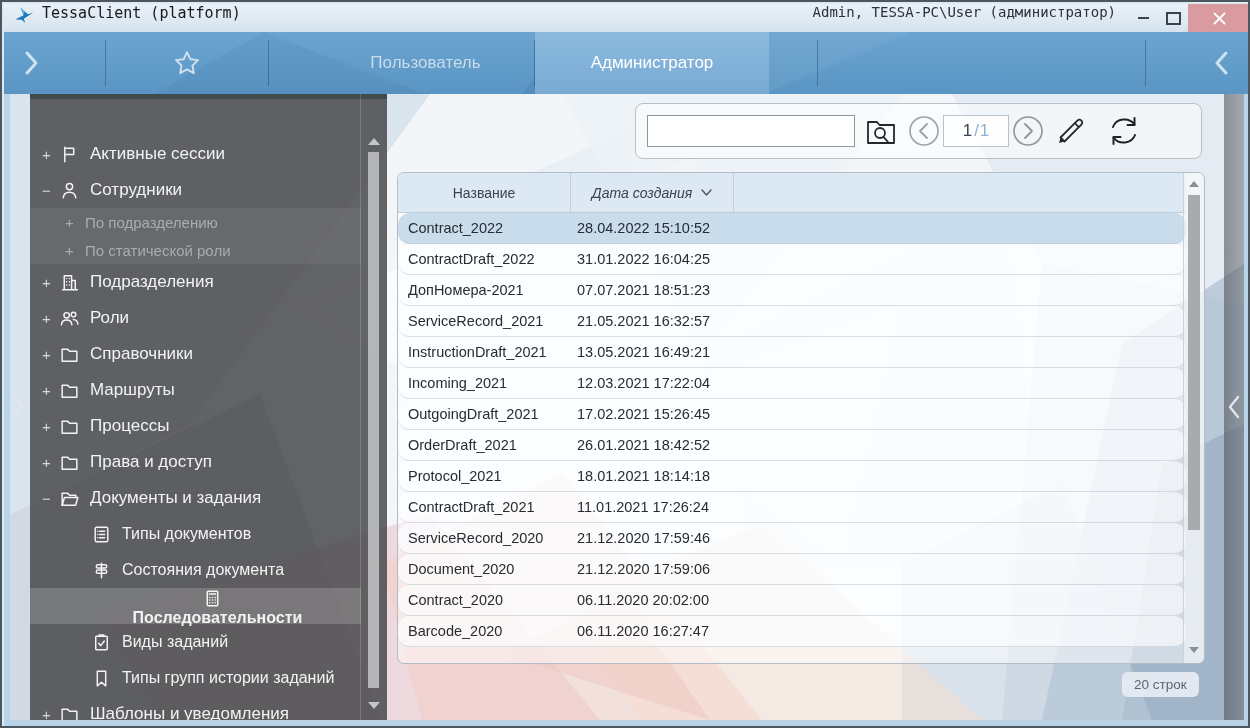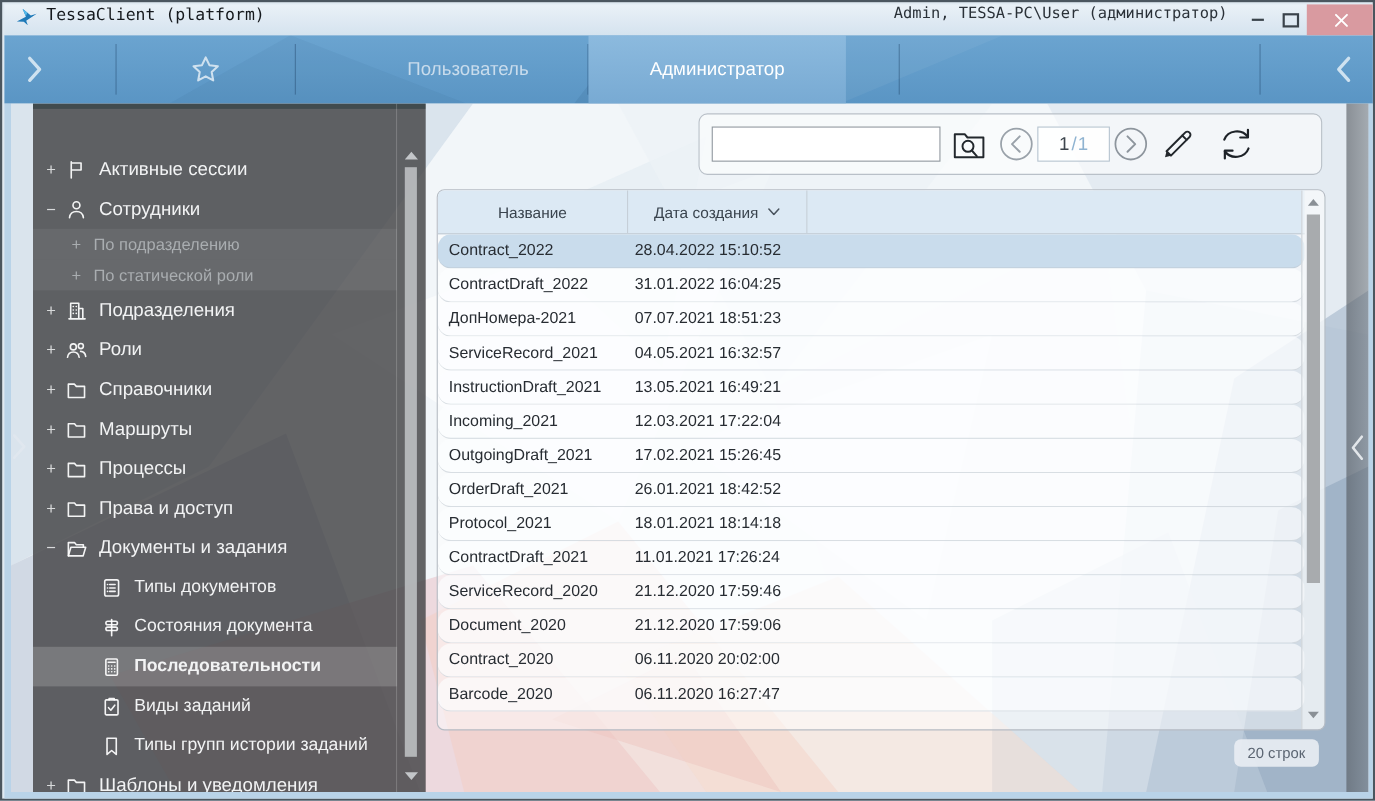--- a/index.html
+++ b/index.html
@@ -40,21 +40,21 @@
   .sidebar{position:absolute;left:28px;top:92px;width:357px;height:626px;background:rgba(70,70,73,.84);z-index:3;overflow:hidden;}
   .sidebar::before{content:"";position:absolute;left:0;top:0;right:0;height:5px;background:rgba(30,50,54,.45);}
   .sb-list{position:absolute;left:0;top:42px;right:26px;}
   .sb-item{display:flex;align-items:center;height:36px;padding-left:12px;color:#f2f3f4;font-size:17px;cursor:pointer;box-sizing:border-box;}
   .sb-item .exp{width:17px;flex:none;font-size:15px;color:#d8dadb;line-height:1;}
   .sb-item .ico{width:31px;flex:none;display:flex;align-items:center;}
   .sb-item .ico svg{width:21px;height:21px;}
   .sb-item.lv1{height:28px;padding-left:35px;font-size:15px;color:#a9adb0;background:rgba(255,255,255,.06);}
   .sb-item.lv1 .exp{width:20px;color:#a9adb0;}
   .sb-item.lv2{padding-left:44px;font-size:16px;}
-  .sb-item.selected{background:rgba(255,255,255,.17);font-weight:bold;}
+  .sb-item.selected{background:rgba(255,255,255,.17);font-weight:bold;flex-direction:column;}
   .sb-scroll{position:absolute;top:0;right:0;bottom:0;width:26px;border-left:1px solid rgba(255,255,255,.18);}
   .sb-thumb{position:absolute;left:7px;top:58px;width:11px;height:536px;background:rgba(188,191,193,.9);cursor:pointer;}
   .sb-arrow{position:absolute;left:7px;width:0;height:0;border-left:6px solid transparent;border-right:6px solid transparent;cursor:pointer;}
   .sb-arrow.up{top:44px;border-bottom:7px solid #c3c6c9;}
   .sb-arrow.down{top:608px;border-top:7px solid #c3c6c9;}
   
   .edge-chev{position:absolute;z-index:4;cursor:pointer;display:flex;align-items:center;justify-content:center;}
   .edge-left{left:4px;top:388px;width:22px;height:32px;}
   .right-strip{position:absolute;left:1222px;top:92px;width:20px;height:626px;z-index:3;
     background:linear-gradient(to right,rgba(82,87,93,.62),rgba(100,106,112,.5));display:flex;align-items:center;justify-content:center;cursor:pointer;}
@@ -73,21 +73,21 @@
   .page-tot{color:#8fb3d1;}
   .ic-pencil{width:52px;}
   .ic-refresh{width:54px;}
   
   .table-card{position:absolute;left:395px;top:170px;width:808px;height:492px;z-index:3;box-sizing:border-box;
     border:1px solid #b6bcc4;border-radius:7px;background:rgba(255,255,255,.5);overflow:hidden;}
   .t-head{height:40px;width:788px;display:flex;background:rgba(219,232,244,.96);border-bottom:1px solid #c2cbd4;
     font-size:14px;color:#3a444e;box-sizing:border-box;}
   .t-col{display:flex;align-items:center;justify-content:center;box-sizing:border-box;cursor:pointer;}
   .t-col.c0{width:172px;}
-  .t-col.c1{width:164px;border-left:1px solid #c6cfd8;border-right:1px solid #c6cfd8;}
+  .t-col.c1{width:164px;border-left:1px solid #c6cfd8;border-right:1px solid #c6cfd8;font-style:italic;}
   .t-col .sort{margin-left:9px;display:flex;align-items:center;}
   .t-rows{width:788px;}
   .t-row{height:30px;display:flex;align-items:stretch;border-bottom:1px solid rgba(188,196,204,.55);
     background:rgba(252,253,255,.66);font-size:14.5px;color:#272c32;cursor:pointer;border-radius:12px;}
   .t-row.selected{background:#c9dcec;}
   .c-name{width:172px;padding-left:10px;display:flex;align-items:center;box-sizing:border-box;white-space:nowrap;}
   .c-date{padding-left:7px;display:flex;align-items:center;white-space:nowrap;text-align:center;}
   .t-scroll{position:absolute;top:0;right:0;bottom:0;width:20px;background:rgba(243,246,249,.6);border-left:1px solid #ccd2d8;}
   .t-thumb{position:absolute;left:4px;top:22px;width:12px;height:335px;background:#a8abae;cursor:pointer;}
   .t-arrow{position:absolute;left:5px;width:0;height:0;border-left:5px solid transparent;border-right:5px solid transparent;cursor:pointer;}
@@ -423,21 +423,21 @@
         <div class="t-row">
           <span class="c-name">ContractDraft_2022</span>
           <span class="c-date">31.01.2022 16:04:25</span>
         </div>
         <div class="t-row">
           <span class="c-name">ДопНомера-2021</span>
           <span class="c-date">07.07.2021 18:51:23</span>
         </div>
         <div class="t-row">
           <span class="c-name">ServiceRecord_2021</span>
-          <span class="c-date">04.05.2021 16:32:57</span>
+          <span class="c-date">21.05.2021 16:32:57</span>
         </div>
         <div class="t-row">
           <span class="c-name">InstructionDraft_2021</span>
           <span class="c-date">13.05.2021 16:49:21</span>
         </div>
         <div class="t-row">
           <span class="c-name">Incoming_2021</span>
           <span class="c-date">12.03.2021 17:22:04</span>
         </div>
         <div class="t-row">

